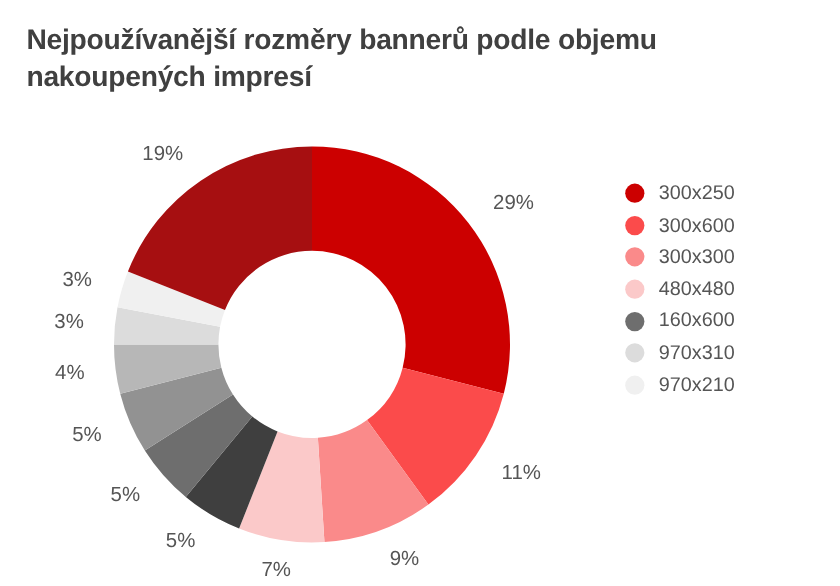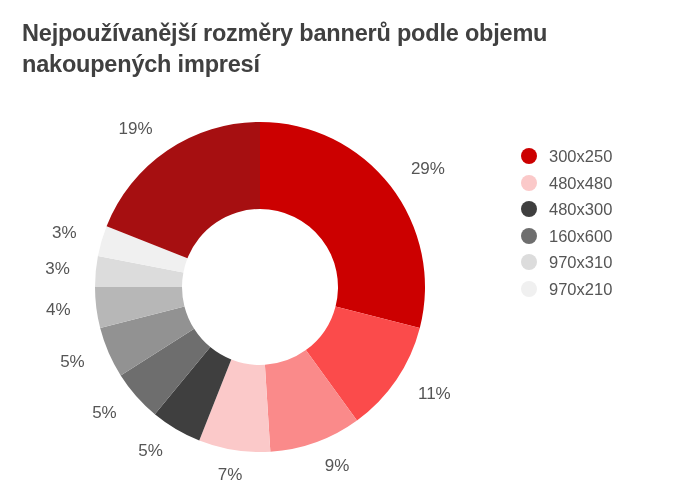--- a/index.html
+++ b/index.html
@@ -48,21 +48,21 @@
     fill: #555555;
   }
   #legend {
     position: absolute;
     left: 521px;
     top: 148px;
     width: 175px;
   }
   .legend-item {
     display: flex;
-    align-items: flex-start;
+    align-items: center;
     height: 26.6px;
   }
   .legend-dot {
     width: 16px;
     height: 16px;
     border-radius: 50%;
     flex: 0 0 auto;
     margin-right: 12px;
   }
   .legend-label {
@@ -110,26 +110,30 @@
         </g>
     </svg>
   </div>
 
   <div id="legend">
       <div class="legend-item">
         <span class="legend-dot" style="background: rgb(204, 0, 0);"></span>
         <span class="legend-label">300x250</span>
       </div>
       <div class="legend-item">
+        <span class="legend-dot" style="background: rgb(251, 75, 75);"></span>
+        <span class="legend-label">300x600</span>
+      </div>
+      <div class="legend-item">
+        <span class="legend-dot" style="background: rgb(250, 138, 138);"></span>
+        <span class="legend-label">300x300</span>
+      </div>
+      <div class="legend-item">
         <span class="legend-dot" style="background: rgb(251, 201, 201);"></span>
         <span class="legend-label">480x480</span>
-      </div>
-      <div class="legend-item">
-        <span class="legend-dot" style="background: rgb(63, 63, 63);"></span>
-        <span class="legend-label">480x300</span>
       </div>
       <div class="legend-item">
         <span class="legend-dot" style="background: rgb(110, 110, 110);"></span>
         <span class="legend-label">160x600</span>
       </div>
       <div class="legend-item">
         <span class="legend-dot" style="background: rgb(220, 220, 220);"></span>
         <span class="legend-label">970x310</span>
       </div>
       <div class="legend-item">

